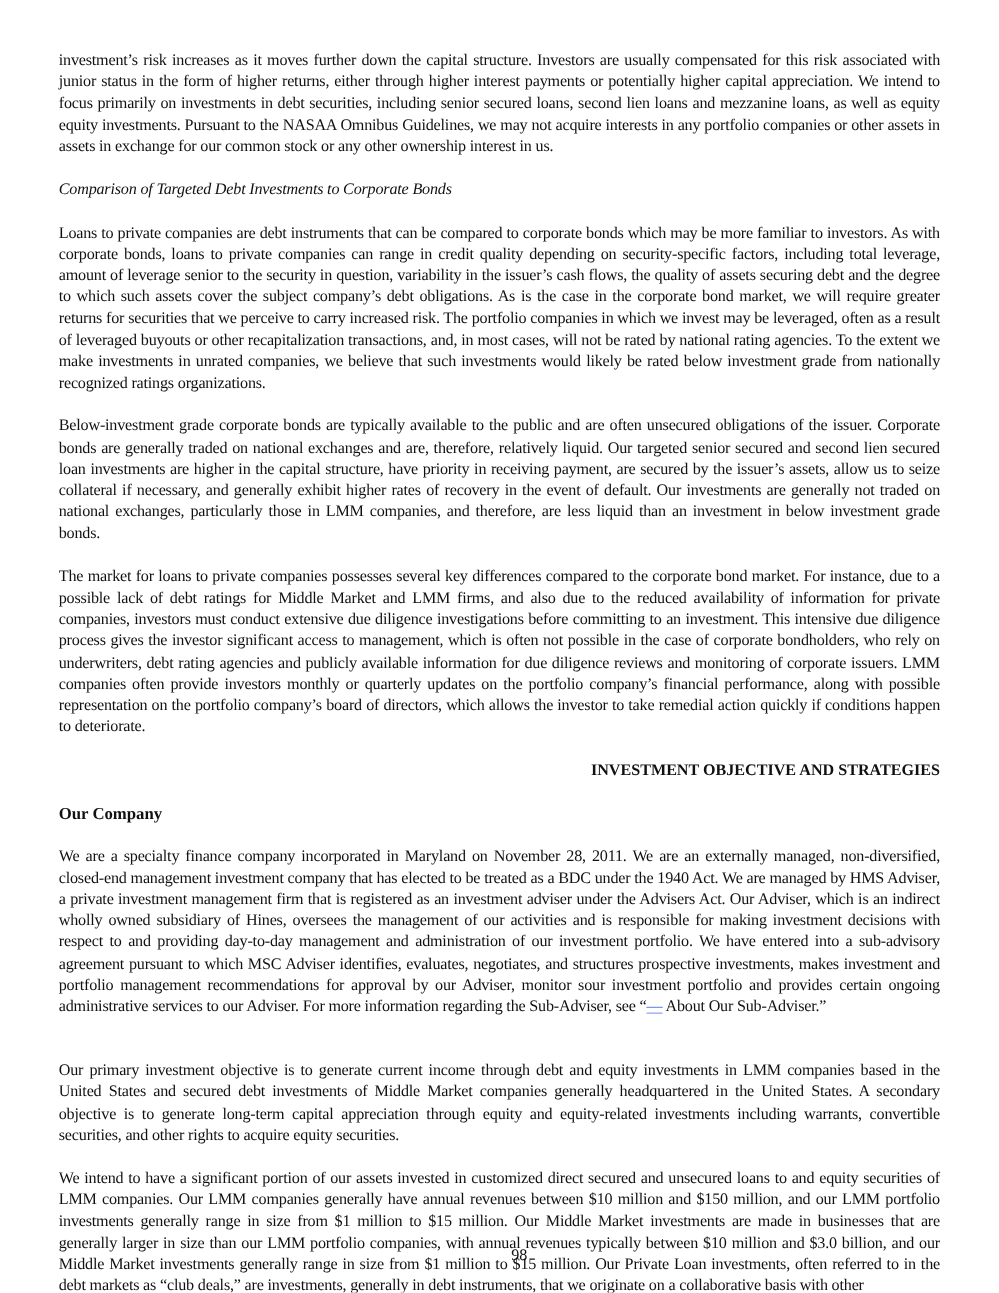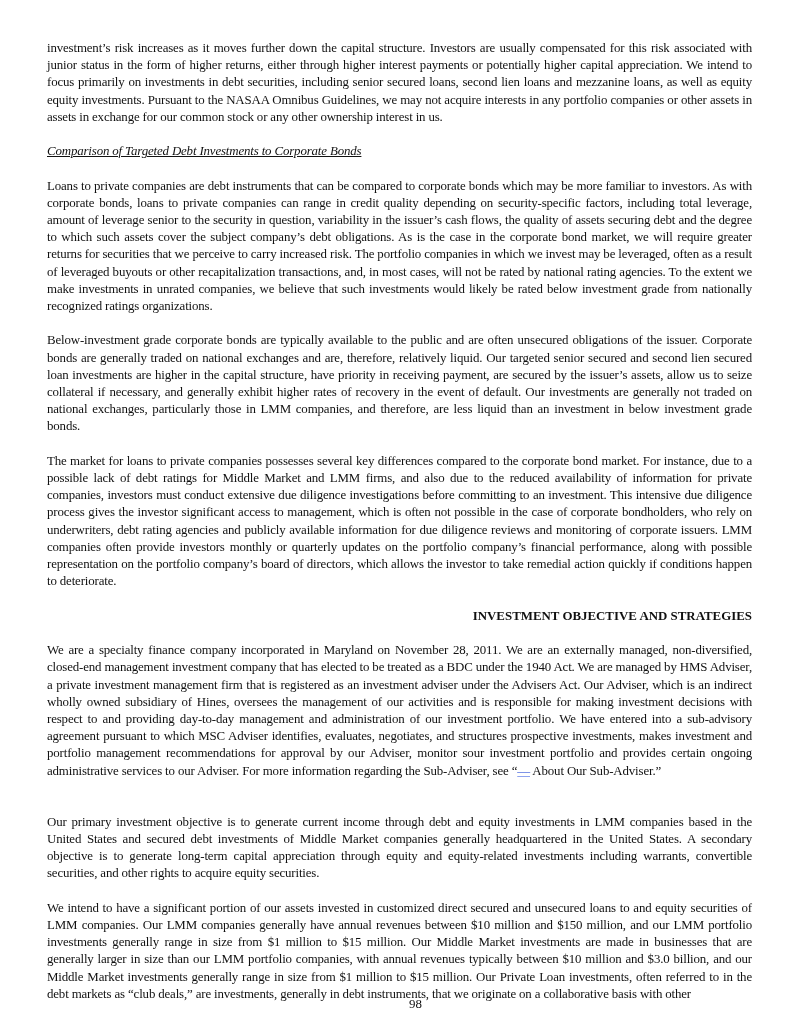--- a/index.html
+++ b/index.html
@@ -18,21 +18,21 @@
     width: 705px;
     font-size: 12.9px;
     line-height: 17.2px;
   }
   p {
     margin: 0;
     text-align: justify;
     letter-spacing: -0.15px;
   }
   .para { margin-bottom: 17.2px; }
-  .italic-heading { font-style: italic; margin-bottom: 17.2px; text-decoration: underline; }
+  .italic-heading { font-style: italic; margin-bottom: 17.2px; }
   .center-heading {
     text-align: right;
     font-weight: bold;
     margin-top: 17.5px;
     margin-bottom: 17px;
   }
   .sub-heading { font-weight: bold; margin-bottom: 17.2px; font-size: 13.4px; }
   .spacer { height: 17px; }
   .link {
     color: #3b5bdb;
@@ -60,20 +60,21 @@
   <p class="italic-heading">Comparison of Targeted Debt Investments to Corporate Bonds</p>
 
   <p class="para">Loans to private companies are debt instruments that can be compared to corporate bonds which may be more familiar to investors. As with corporate bonds, loans to private companies can range in credit quality depending on security-specific factors, including total leverage, amount of leverage senior to the security in question, variability in the issuer’s cash flows, the quality of assets securing debt and the degree to which such assets cover the subject company’s debt obligations. As is the case in the corporate bond market, we will require greater returns for securities that we perceive to carry increased risk. The portfolio companies in which we invest may be leveraged, often as a result of leveraged buyouts or other recapitalization transactions, and, in most cases, will not be rated by national rating agencies. To the extent we make investments in unrated companies, we believe that such investments would likely be rated below investment grade from nationally recognized ratings organizations.</p>
 
   <p class="para">Below-investment grade corporate bonds are typically available to the public and are often unsecured obligations of the issuer. Corporate bonds are generally traded on national exchanges and are, therefore, relatively liquid. Our targeted senior secured and second lien secured loan investments are higher in the capital structure, have priority in receiving payment, are secured by the issuer’s assets, allow us to seize collateral if necessary, and generally exhibit higher rates of recovery in the event of default. Our investments are generally not traded on national exchanges, particularly those in LMM companies, and therefore, are less liquid than an investment in below investment grade bonds.</p>
 
   <p class="para">The market for loans to private companies possesses several key differences compared to the corporate bond market. For instance, due to a possible lack of debt ratings for Middle Market and LMM firms, and also due to the reduced availability of information for private companies, investors must conduct extensive due diligence investigations before committing to an investment. This intensive due diligence process gives the investor significant access to management, which is often not possible in the case of corporate bondholders, who rely on underwriters, debt rating agencies and publicly available information for due diligence reviews and monitoring of corporate issuers. LMM companies often provide investors monthly or quarterly updates on the portfolio company’s financial performance, along with possible representation on the portfolio company’s board of directors, which allows the investor to take remedial action quickly if conditions happen to deteriorate.</p>
 
   <div class="center-heading">INVESTMENT OBJECTIVE AND STRATEGIES</div>
 
+  <div class="sub-heading">Our Company</div>
 
   <p><span>We are a specialty finance company incorporated in Maryland on November 28, 2011. We are an externally managed, non-diversified, closed-end management investment company that has elected to be treated as a BDC under the 1940 Act. We are managed by HMS Adviser, a private investment management firm that is registered as an investment adviser under the Advisers Act. Our Adviser, which is an indirect wholly owned subsidiary of Hines, oversees the management of our activities and is responsible for making investment decisions with respect to and providing day-to-day management and administration of our investment portfolio. We have entered into a sub-advisory agreement pursuant to which MSC Adviser identifies, evaluates, negotiates, and structures prospective investments, makes investment and portfolio management recommendations for approval by our Adviser, monitor sour investment portfolio and provides certain ongoing administrative services to our Adviser. For more information regarding the Sub-Adviser, see “</span><span class="link">—</span><span> About Our Sub-Adviser.”</span></p>
 
   <div class="spacer"></div>
   <div class="spacer"></div>
 
   <p class="para">Our primary investment objective is to generate current income through debt and equity investments in LMM companies based in the United States and secured debt investments of Middle Market companies generally headquartered in the United States. A secondary objective is to generate long-term capital appreciation through equity and equity-related investments including warrants, convertible securities, and other rights to acquire equity securities.</p>
 
   <p>We intend to have a significant portion of our assets invested in customized direct secured and unsecured loans to and equity securities of LMM companies. Our LMM companies generally have annual revenues between $10 million and $150 million, and our LMM portfolio investments generally range in size from $1 million to $15 million. Our Middle Market investments are made in businesses that are generally larger in size than our LMM portfolio companies, with annual revenues typically between $10 million and $3.0 billion, and our Middle Market investments generally range in size from $1 million to $15 million. Our Private Loan investments, often referred to in the debt markets as “club deals,” are investments, generally in debt instruments, that we originate on a collaborative basis with other</p>
 

